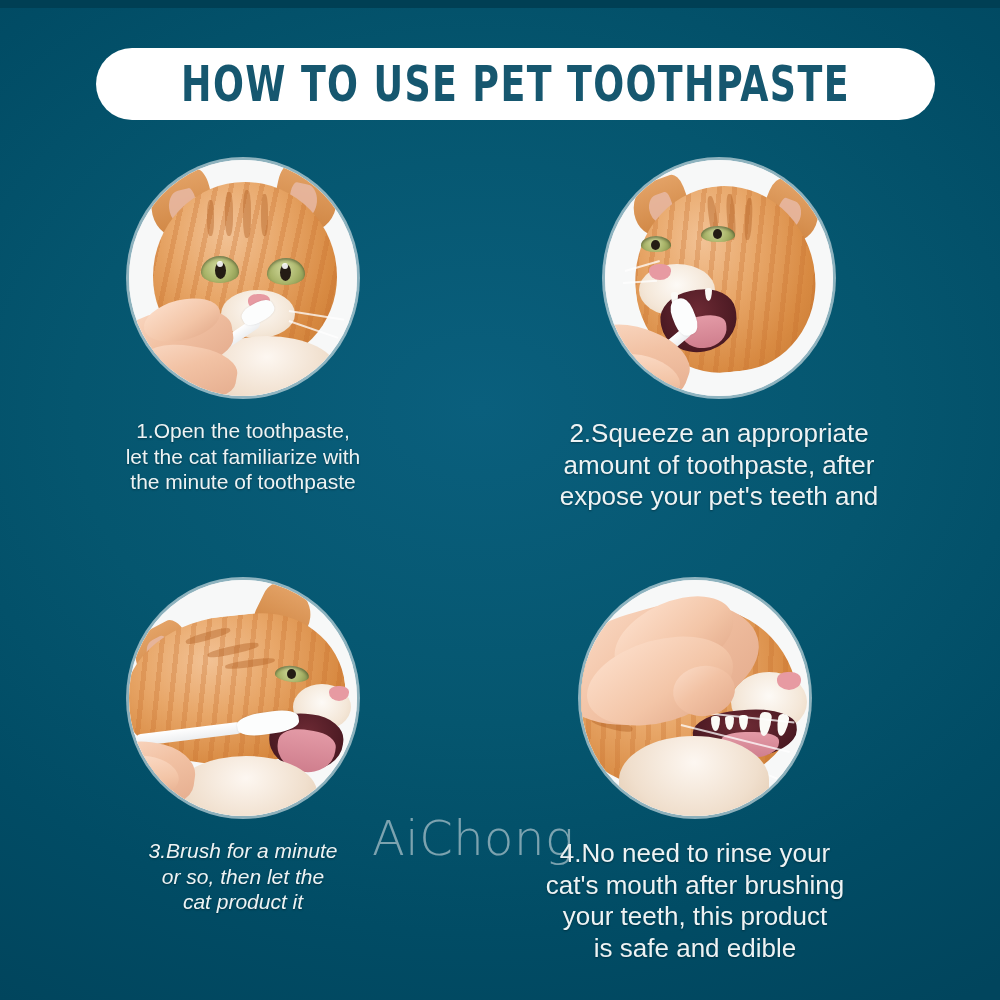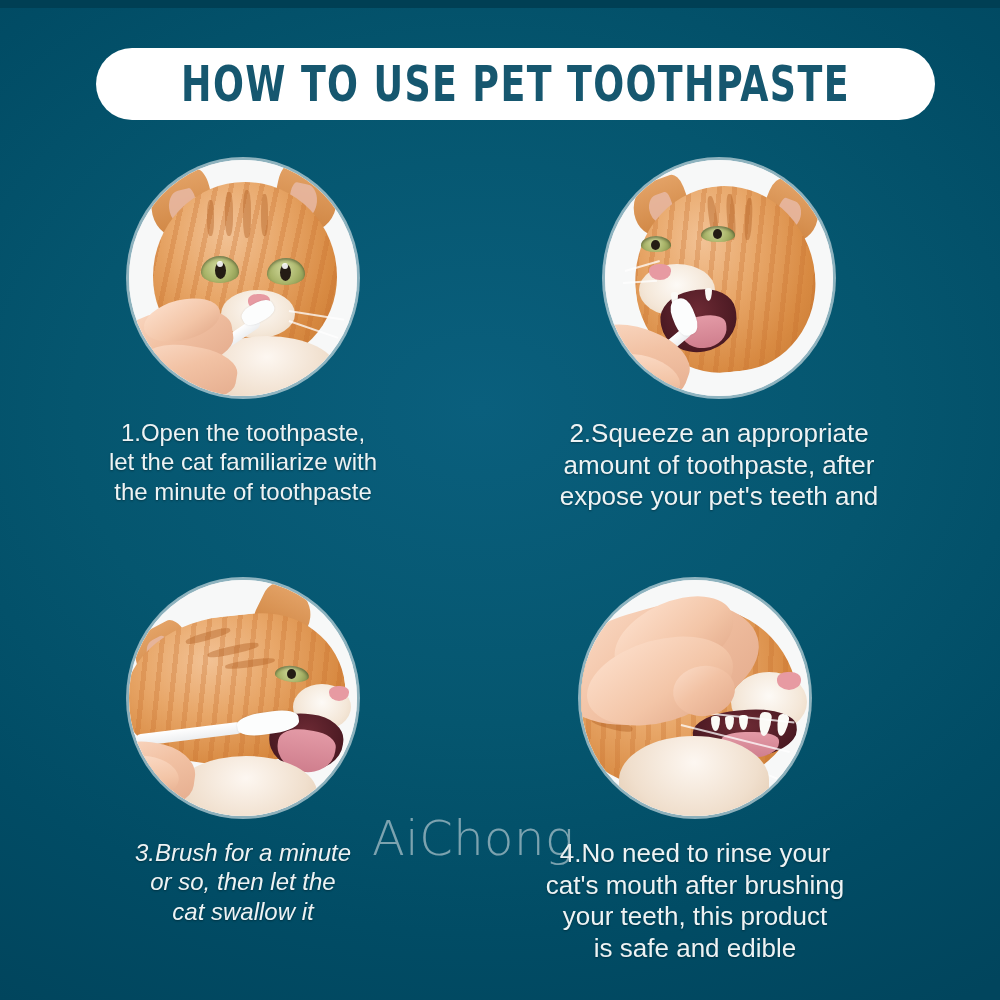--- a/index.html
+++ b/index.html
@@ -70,21 +70,21 @@
   }
   .photo-inner {
     position: absolute;
     inset: 0;
     background: #f7f8f8;
   }
 
   .caption {
     margin-top: 22px;
     color: #edf3f4;
-    font-size: 24px;
+    font-size: 21px;
     line-height: 1.22;
     text-align: center;
     text-shadow: 0 1px 2px rgba(0,0,0,0.35);
     font-weight: 400;
   }
   #step-2 .caption, #step-4 .caption { font-size: 26px; }
 
   
   #watermark {
     position: absolute;
@@ -317,21 +317,21 @@
 
         <div class="chest" style="left:46px; top:176px; width:142px; height:74px;"></div>
 
         <div class="hand" style="left:-30px; top:162px; width:96px; height:62px; border-radius:50% 45% 40% 50%; transform:rotate(8deg);"></div>
         <div class="finger" style="left:-16px; top:176px; width:66px; height:40px; transform:rotate(8deg);"></div>
       </div>
     </div>
     <div class="caption">
       <div>3.Brush for a minute</div>
       <div>or so, then let the</div>
-      <div>cat swallow it</div>
+      <div>cat product it</div>
     </div>
   </div>
 
   <div class="step" id="step-4">
     <div class="photo-wrap">
       <div class="photo-inner">
 
         <div class="head" style="left:-8px; top:30px; width:224px; height:178px; border-radius:46% 44% 42% 50% / 52% 56% 46% 44%; transform:rotate(-10deg);"></div>
         <div class="stripe" style="left:64px; top:42px; width:10px; height:44px; transform:rotate(-12deg);"></div>
         <div class="stripe" style="left:86px; top:38px; width:10px; height:46px; transform:rotate(-6deg);"></div>

